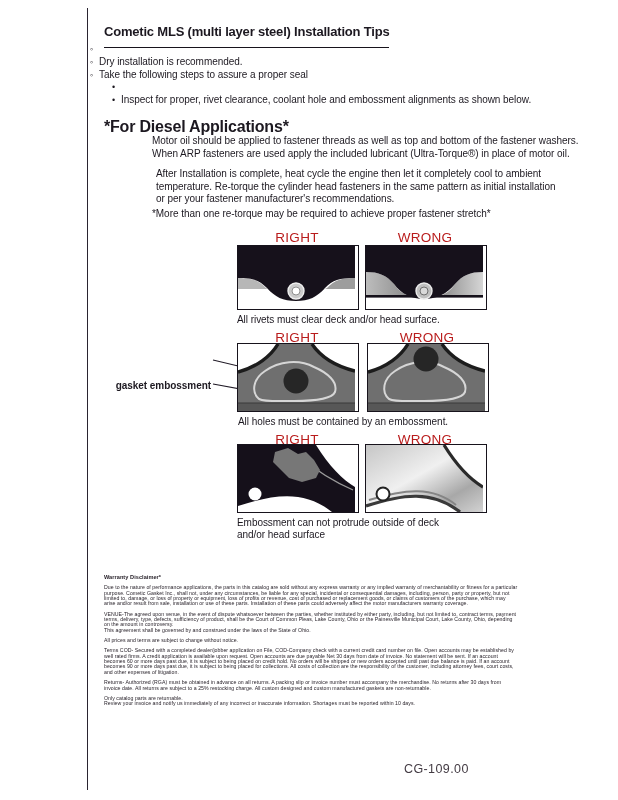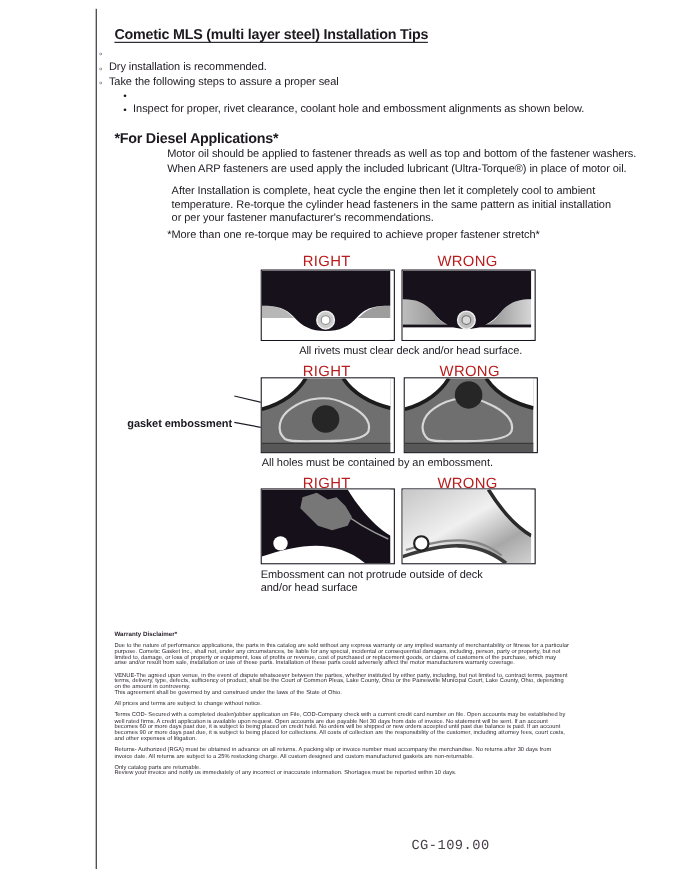--- a/index.html
+++ b/index.html
@@ -1,25 +1,25 @@
 <!DOCTYPE html>
 <html><head>
 <meta charset="utf-8">
 <style>
   html,body{margin:0;padding:0;background:#ffffff;}
   #page{position:relative;width:618px;height:800px;background:#ffffff;overflow:hidden;
         font-family:"Liberation Sans", sans-serif;color:#1c1820;}
   .abs{position:absolute;}
   .pre{white-space:pre-line;}
-  .title{font-size:13px;font-weight:bold;letter-spacing:-0.2px;border-bottom:1.6px solid #17131c;padding-bottom:0;text-align:center;}
+  .title{font-size:13px;font-weight:bold;letter-spacing:-0.2px;border-bottom:1.6px solid #17131c;padding-bottom:8px;text-align:center;}
   .body-txt{font-size:10px;line-height:12.6px;letter-spacing:-0.05px;margin-left:48px;}
   .bullet-row{display:flex;align-items:flex-start;line-height:12.8px;font-size:10px;letter-spacing:-0.05px;}
   .bullet-glyph{width:9px;font-size:9px;line-height:12.8px;color:#1c1820;}
   .sub{margin-left:22px;}
-  .sect-head{font-size:13px;font-weight:bold;letter-spacing:-0.2px;}
+  .sect-head{font-size:16px;font-weight:bold;letter-spacing:-0.2px;}
   .rw-label{font-size:13.5px;letter-spacing:0.3px;text-align:center;width:120px;color:#b91c1c;}
   .dg-box{width:120px;border:1.6px solid #17131c;background:#fff;line-height:0;}
   .caption{font-size:10px;line-height:11.5px;letter-spacing:-0.05px;}
   .callout{font-size:10px;line-height:11px;text-align:right;letter-spacing:-0.05px;}
   .warr{font-size:5.2px;line-height:5.35px;color:#2a242c;letter-spacing:0.05px;}
   .warr p{margin:0 0 5px 0;}
   .warr-head{font-size:5.6px;font-weight:bold;margin:0 0 6px 0;}
   .pagenum{font-size:12.5px;color:#443c44;letter-spacing:0.4px;}
 </style>
 </head>
@@ -91,21 +91,21 @@
       <rect x="0" y="0" width="117" height="63" fill="#ffffff"></rect>
       <path d="M0,26 C13,26 20,29 28,38 C32,44 36,47 41,49 L0,49 Z" fill="url(#deckL)"></path>
       <path d="M117,26 C104,26 97,29 89,38 C85,44 81,47 76,49 L117,49 Z" fill="url(#deckR)"></path>
       <path d="M0,0 H117 V26 C104,26 97,29 89,38 C81,48 70,53 58,53 C46,53 35,48 28,38 C20,29 13,26 0,26 Z" fill="#16111b"></path>
       <rect x="0" y="49" width="117" height="2.6" fill="#16111b"></rect>
       <circle cx="58" cy="45" r="8" fill="#c0c0c0" stroke="#ececec" stroke-width="1.4"></circle>
       <circle cx="58" cy="45" r="4" fill="#d9d9d9" stroke="#6f6f6f" stroke-width="1"></circle>
     </svg>
   </div>
 
-  <div class="abs caption" style="left:237px;top:314px;width:300px;margin-left:35px;">All rivets must clear deck and/or head surface.</div>
+  <div class="abs caption" style="left:237px;top:314px;width:300px;">All rivets must clear deck and/or head surface.</div>
 
   <div class="abs rw-label" style="left:237px;top:330px;">RIGHT</div>
   <div class="abs rw-label" style="left:367px;top:330px;">WRONG</div>
 
   <div class="abs callout" style="left:95px;top:380px;width:116px;font-weight:bold;">gasket embossment</div>
 
   <svg class="abs" style="left:0;top:228px;" width="618" height="330">
     <line x1="213" y1="132" x2="293" y2="151" stroke="#201a26" stroke-width="1.1"></line>
     <line x1="213" y1="156" x2="262" y2="165" stroke="#201a26" stroke-width="1.1"></line>
   </svg>
@@ -180,15 +180,15 @@
     <p class="pre">Due to the nature of performance applications, the parts in this catalog are sold without any express warranty or any implied warranty of merchantability or fitness for a particular purpose.  Cometic Gasket Inc., shall not, under any circumstances, be liable for any special, incidental or consequential damages, including, person, party or property, but not limited to, damage, or loss of property or equipment, loss of profits or revenue, cost of purchased or replacement goods, or claims of customers of the purchase, which may arise and/or result from sale, installation or use of these parts.  Installation of these parts could adversely affect the motor manufacturers warranty coverage.</p>
     <p class="pre">VENUE-The agreed upon venue, in the event of dispute whatsoever between the parties, whether instituted by either party, including, but not limited to, contract terms, payment terms, delivery, type, defects, sufficiency of product, shall be the Court of Common Pleas, Lake County, Ohio or the Painesville Municipal Court, Lake County, Ohio, depending on the amount in controversy.
 This agreement shall be governed by and construed under the laws of the State of Ohio.</p>
     <p class="pre">All prices and terms are subject to change without notice.</p>
     <p class="pre">Terms COD- Secured with a completed dealer/jobber application on File, COD-Company check with a current credit card number on file.  Open accounts may be established by well rated firms.  A credit application is available upon request.  Open accounts are due payable Net 30 days from date of invoice.  No statement will be sent.  If an account becomes 60 or more days past due, it is subject to being placed on credit hold.  No orders will be shipped or new orders accepted until past due balance is paid.  If an account becomes 90 or more days past due, it is subject to being placed for collections.  All costs of collection are the responsibility of the customer, including attorney fees, court costs, and other expenses of litigation.</p>
     <p class="pre">Returns- Authorized (RGA) must be obtained in advance on all returns.  A packing slip or invoice number must accompany the merchandise.  No returns after 30 days from invoice date.  All returns are subject to a 25% restocking charge.  All custom designed and custom manufactured gaskets are non-returnable.</p>
     <p class="pre">Only catalog parts are returnable.
 Review your invoice and notify us immediately of any incorrect or inaccurate information.  Shortages must be reported within 10 days.</p>
   </div>
 
-  <div class="abs pagenum" style="left:374px;top:762px;font-family:Liberation Mono, monospace;">CG-109.00</div>
+  <div class="abs pagenum" style="left:404px;top:762px;">CG-109.00</div>
 
 </div>
 
 </body></html>

